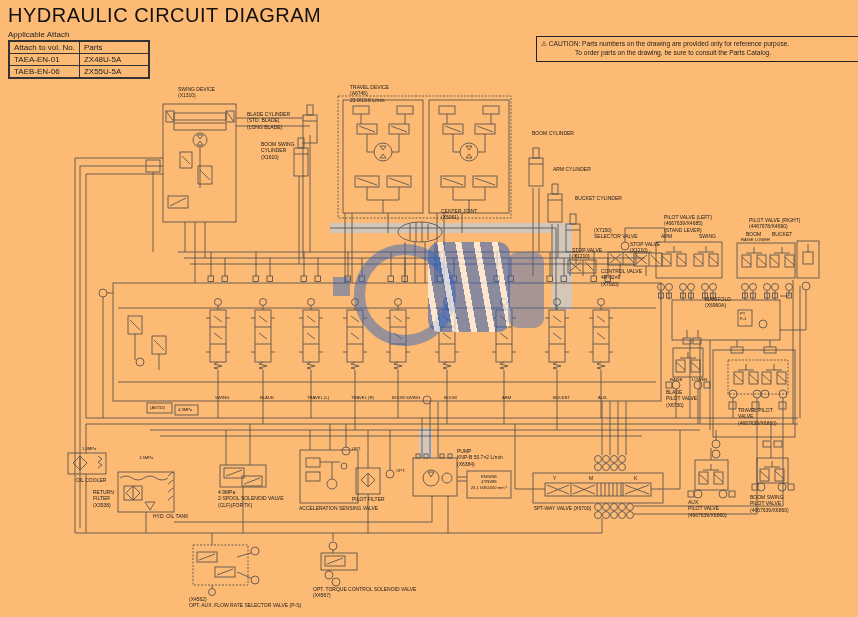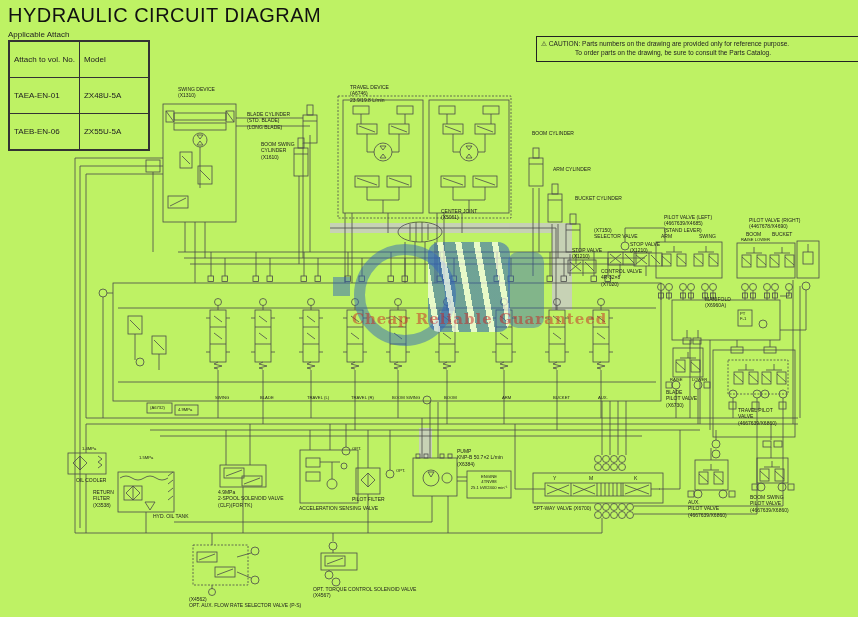--- a/index.html
+++ b/index.html
@@ -1,21 +1,21 @@
 <!DOCTYPE html>
 <html><head>
 <meta charset="utf-8">
 <style>
   html,body{margin:0;padding:0;background:#fff;}
-  #page{position:relative;width:858px;height:617px;background:#bef264;overflow:hidden;
+  #page{position:relative;width:858px;height:617px;background:#fdba74;overflow:hidden;
         font-family:"Liberation Sans",sans-serif;}
   .title{position:absolute;left:8px;top:4px;font-size:20px;color:#111;letter-spacing:.5px;}
   .applicable{position:absolute;left:8px;top:30px;font-size:8px;color:#222;}
   table.machine{position:absolute;left:8px;top:40px;border-collapse:collapse;font-size:8px;color:#222;}
-  table.machine td{border:1px solid #333;padding:12px 4px;height:11px;min-width:60px;}
+  table.machine td{border:1px solid #333;padding:0 4px;height:11px;min-width:60px;}
   table.machine{border:2px solid #333;}
   .caution{position:absolute;left:536px;top:36px;width:316px;border:1px solid #222;
            font-size:6.6px;color:#222;padding:3px 4px;line-height:1.35;}
   .caution .ln2{padding-left:34px;}
   .lbl{position:absolute;font-size:5px;line-height:1.25;color:#1c1c1c;white-space:pre-line;z-index:3;}
   .lbl.t4{font-size:4.2px;}
   .lbl.center{text-align:center;}
   svg#circuit{position:absolute;left:0;top:0;z-index:1;}
   
   .wm{position:absolute;z-index:4;pointer-events:none;}
@@ -34,21 +34,21 @@
 
 <div id="page">
 
   <div class="title">HYDRAULIC CIRCUIT DIAGRAM</div>
   <div class="applicable">Applicable Attach</div>
 
   <table class="machine">
     <tbody>
         <tr>
       <td>Attach to vol. No.</td>
-      <td>Model</td>
+      <td>Parts</td>
     </tr>
     <tr>
       <td>TAEA-EN-01</td>
       <td>ZX48U-5A</td>
     </tr>
     <tr>
       <td>TAEB-EN-06</td>
       <td>ZX55U-5A</td>
     </tr>
   </tbody>
@@ -668,15 +668,14 @@
 OPT. AUX. FLOW RATE SELECTOR VALVE (P-S)</div>
   <div class="lbl" style="left:313px;top:586px">OPT. TORQUE CONTROL SOLENOID VALVE
 (X4567)</div>
   <div class="lbl t4" style="left:352px;top:446px">OPT.</div>
   <div class="lbl t4" style="left:396px;top:468px">OPT.</div>
 
   <div class="wm wm-ring"></div>
   <div class="wm wm-sq"></div>
   <div class="wm wm-sq2"></div>
   <div class="wm wm-sq3"></div>
-  <div class="wm wm-bottom">Cheap Reliable Guaranteed</div>
 
 </div>
 
 </body></html>

